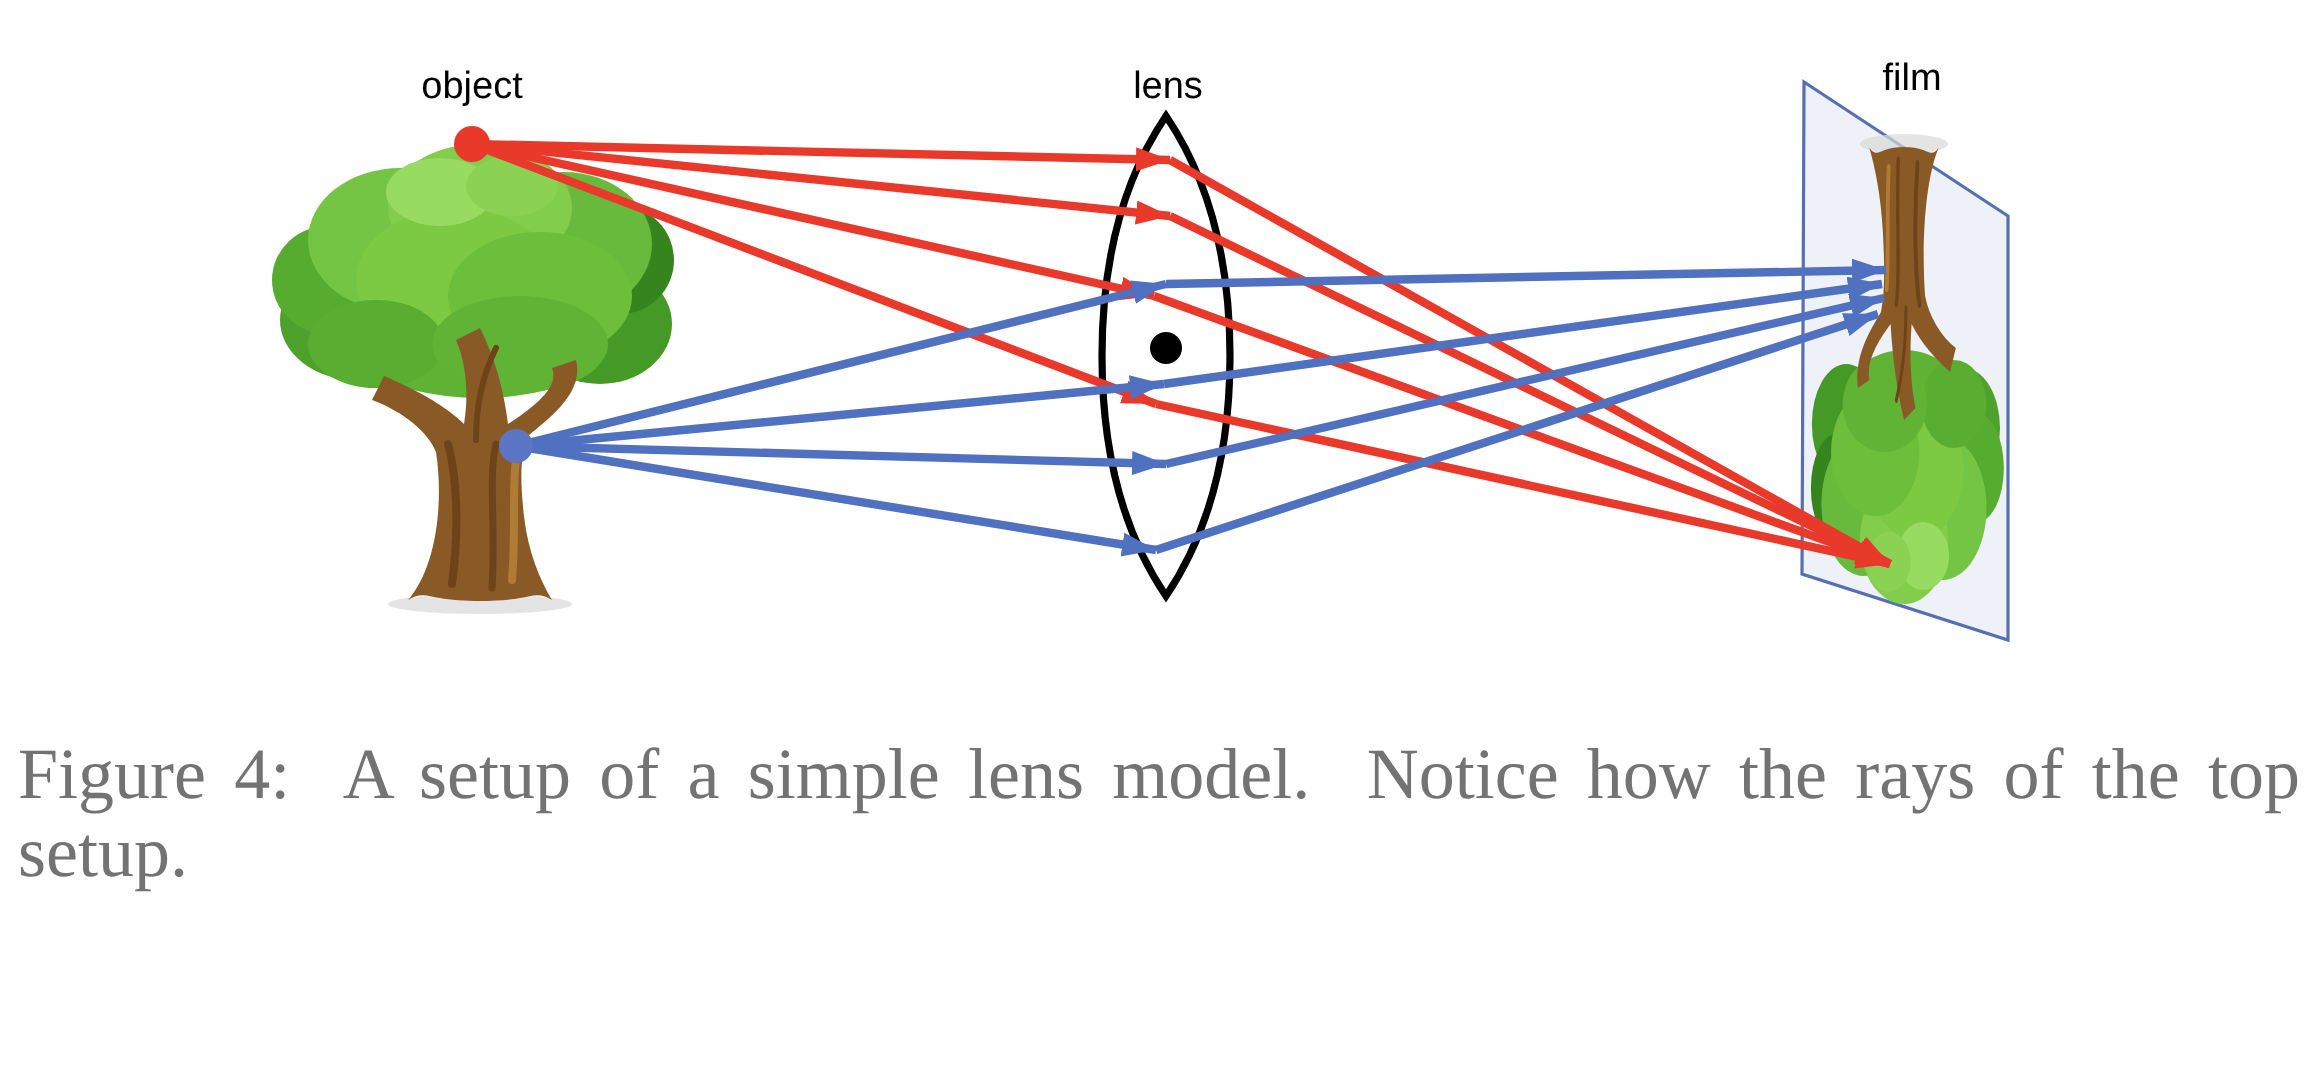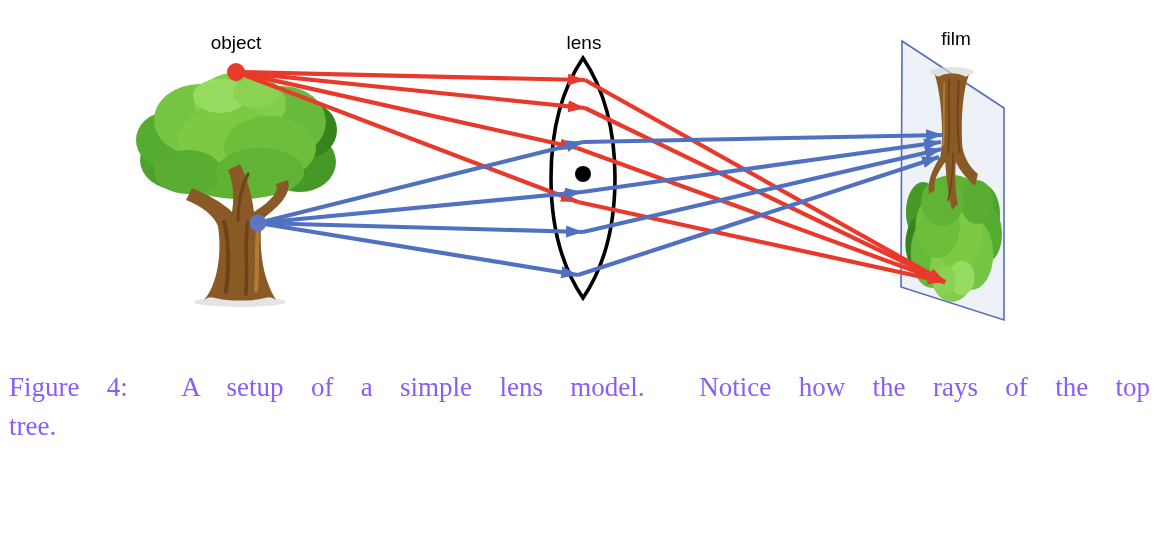--- a/index.html
+++ b/index.html
@@ -4,21 +4,21 @@
 <style>
   html,body{margin:0;padding:0;background:#ffffff;}
   body{width:1158px;height:539px;overflow:hidden;font-family:"Liberation Sans",sans-serif;}
   .figure-wrap{width:1050px;height:335px;position:relative;}
   svg{display:block;}
   .lbl{font-family:"Liberation Sans",sans-serif;font-size:19px;fill:#000;text-anchor:middle;}
   .ray{fill:none;stroke-width:4.2;stroke-linecap:butt;}
   .ray.red{stroke:var(--ray-red,#e8392b);}
   .ray.blue{stroke:var(--ray-blue,#5070c0);}
   .lens-outline{fill:none;stroke:#000;stroke-width:3.6;}
-  .caption{font-family:"Liberation Serif","DejaVu Serif",serif;font-size:27px;line-height:38.5px;color:#8b5cf6;padding:0 8px 0 9px;margin-top:33px;}
+  .caption{font-family:"Liberation Serif","DejaVu Serif",serif;font-size:36px;line-height:38.5px;color:#737373;padding:0 8px 0 9px;margin-top:33px;}
   .cap-line{white-space:pre-wrap;}
   .cap-line.just{text-align:justify;text-align-last:justify;}
 </style>
 </head>
 <body>
 
 <div class="figure-wrap">
 <svg id="diagram-svg" width="1158" height="335" viewBox="0 0 1158 335">
   <defs>
     <marker id="arrow-red" markerUnits="userSpaceOnUse" markerWidth="20" markerHeight="14" refX="17" refY="6" orient="auto">
@@ -84,14 +84,14 @@
       </g>
 
   <text class="lbl" x="236" y="49">object</text>
   <text class="lbl" x="584" y="49">lens</text>
   <text class="lbl" x="956" y="45">film</text>
 </svg>
 </div>
 
 <div class="caption">
   <div class="cap-line just">Figure 4:  A setup of a simple lens model.  Notice how the rays of the top</div>
-  <div class="cap-line">tree.</div>
+  <div class="cap-line">setup.</div>
 </div>
 
 </body></html>

